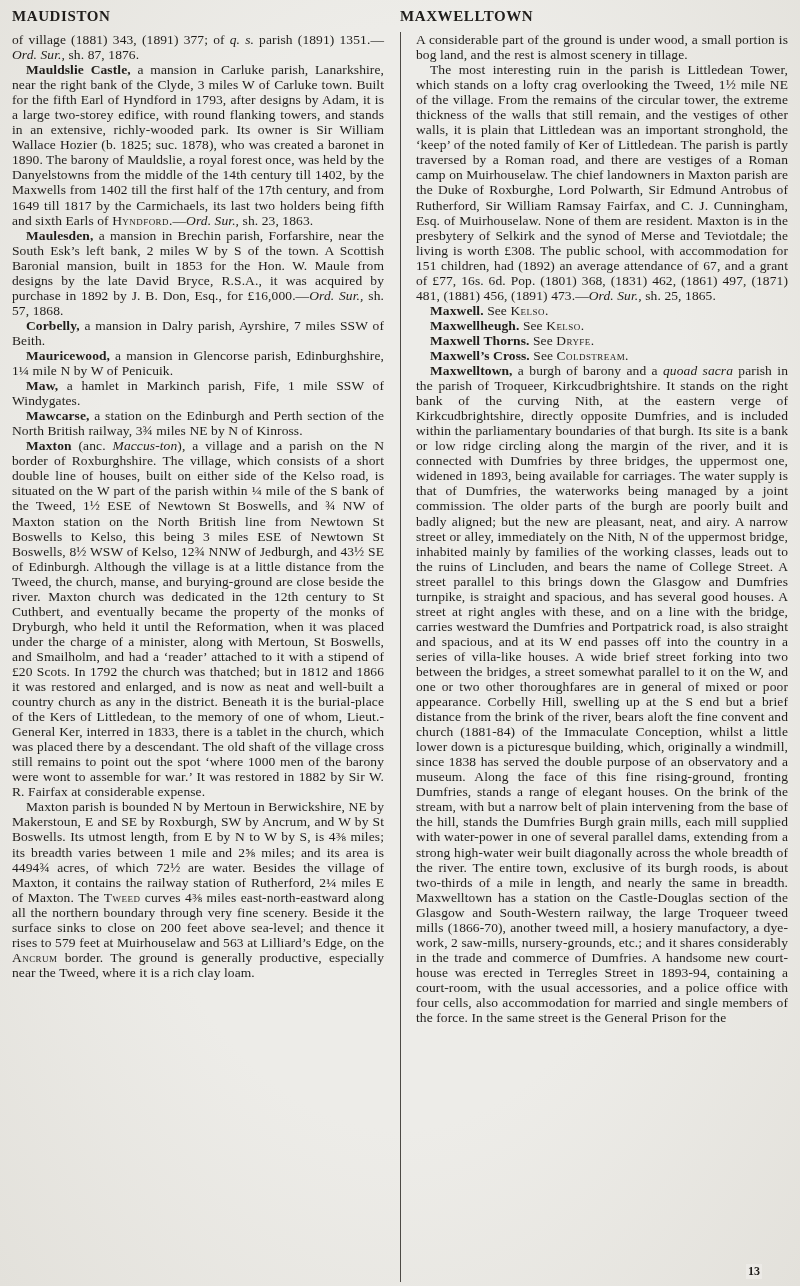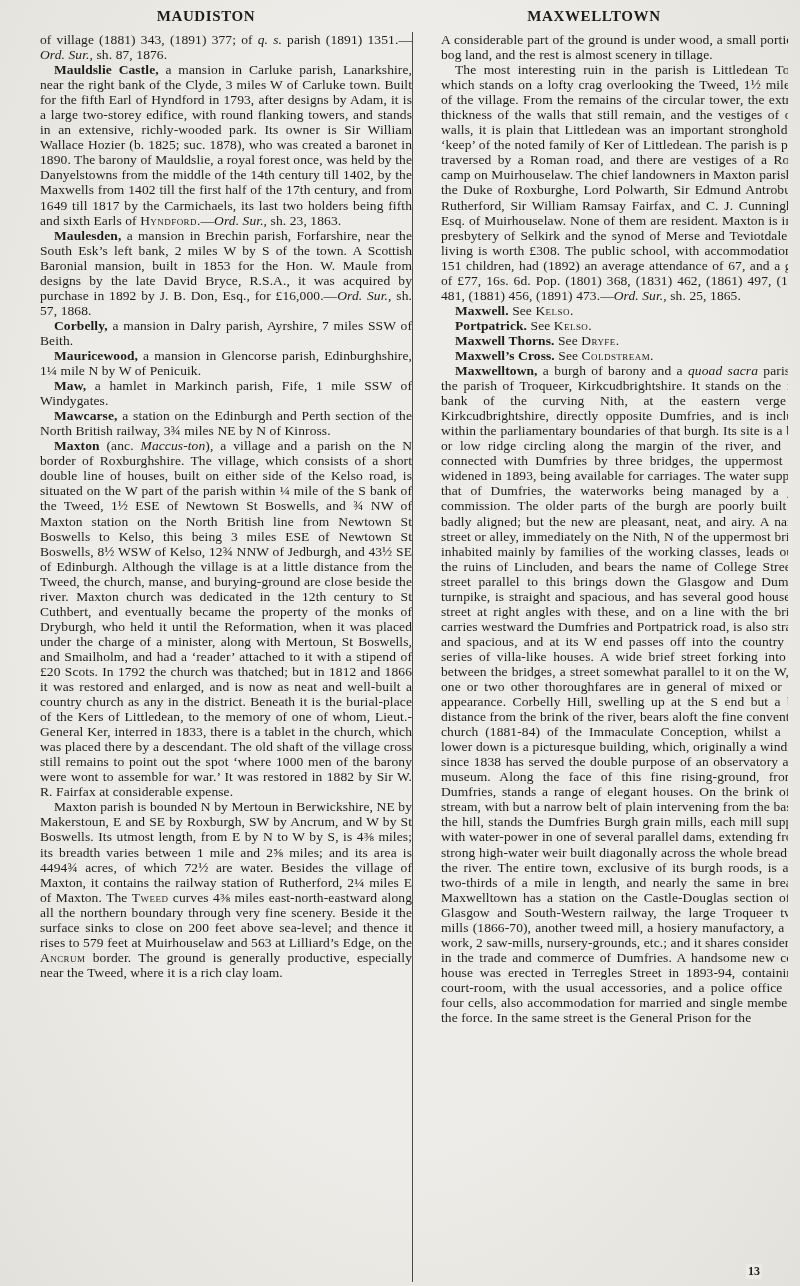--- a/index.html
+++ b/index.html
@@ -17,39 +17,38 @@
     inset: 0;
     padding: 8px 12px 0 12px;
     box-sizing: border-box;
   }
   .running-heads {
     display: flex;
     margin-bottom: 7px;
   }
   .head {
     width: 50%;
-    text-align: center;
+    text-align: left;
     font-weight: bold;
     font-size: 15px;
     letter-spacing: 0.6px;
   }
   .columns {
     display: flex;
     justify-content: space-between;
     height: 1250px;
     overflow: hidden;
   }
   .column {
     flex: 0 0 372px;
     font-size: 13.5px;
     line-height: 15.05px;
     letter-spacing: 0.1px;
     text-align: justify;
     hyphens: auto;
-    margin-left: 28px;
     -webkit-hyphens: auto;
   }
   .rule {
     flex: 0 0 1px;
     background: #4d4a45;
     margin-top: -6px;
   }
   .column p { margin: 0; text-indent: 0; }
   .column p.indent { text-indent: 14px; }
   .b { font-weight: bold; }
@@ -83,20 +82,20 @@
         <p class="indent"><span class="b">Maw,</span><span> a hamlet in Markinch parish, Fife, 1 mile SSW of Windygates.</span></p>
         <p class="indent"><span class="b">Mawcarse,</span><span> a station on the Edinburgh and Perth section of the North British railway, 3¾ miles NE by N of Kinross.</span></p>
         <p class="indent"><span class="b">Maxton</span><span> (anc. </span><span class="i">Maccus-ton</span><span>), a village and a parish on the N border of Roxburghshire. The village, which consists of a short double line of houses, built on either side of the Kelso road, is situated on the W part of the parish within ¼ mile of the S bank of the Tweed, 1½ ESE of Newtown St Boswells, and ¾ NW of Maxton station on the North British line from Newtown St Boswells to Kelso, this being 3 miles ESE of Newtown St Boswells, 8½ WSW of Kelso, 12¾ NNW of Jedburgh, and 43½ SE of Edinburgh. Although the village is at a little distance from the Tweed, the church, manse, and burying-ground are close beside the river. Maxton church was dedicated in the 12th century to St Cuthbert, and eventually became the property of the monks of Dryburgh, who held it until the Reformation, when it was placed under the charge of a minister, along with Mertoun, St Boswells, and Smailholm, and had a ‘reader’ attached to it with a stipend of £20 Scots. In 1792 the church was thatched; but in 1812 and 1866 it was restored and enlarged, and is now as neat and well-built a country church as any in the district. Beneath it is the burial-place of the Kers of Littledean, to the memory of one of whom, Lieut.-General Ker, interred in 1833, there is a tablet in the church, which was placed there by a descendant. The old shaft of the village cross still remains to point out the spot ‘where 1000 men of the barony were wont to assemble for war.’ It was restored in 1882 by Sir W. R. Fairfax at considerable expense.</span></p>
         <p class="indent"><span>Maxton parish is bounded N by Mertoun in Berwickshire, NE by Makerstoun, E and SE by Roxburgh, SW by Ancrum, and W by St Boswells. Its utmost length, from E by N to W by S, is 4⅜ miles; its breadth varies between 1 mile and 2⅝ miles; and its area is 4494¾ acres, of which 72½ are water. Besides the village of Maxton, it contains the railway station of Rutherford, 2¼ miles E of Maxton. The </span><span class="sc">Tweed</span><span> curves 4⅜ miles east-north-eastward along all the northern boundary through very fine scenery. Beside it the surface sinks to close on 200 feet above sea-level; and thence it rises to 579 feet at Muirhouselaw and 563 at Lilliard’s Edge, on the </span><span class="sc">Ancrum</span><span> border. The ground is generally productive, especially near the Tweed, where it is a rich clay loam.</span></p>
       </div>
     <div class="rule"></div>
     <div class="column" id="col-right">
         <p><span>A considerable part of the ground is under wood, a small portion is bog land, and the rest is almost scenery in tillage.</span></p>
         <p class="indent"><span>The most interesting ruin in the parish is Littledean Tower, which stands on a lofty crag overlooking the Tweed, 1½ mile NE of the village. From the remains of the circular tower, the extreme thickness of the walls that still remain, and the vestiges of other walls, it is plain that Littledean was an important stronghold, the ‘keep’ of the noted family of Ker of Littledean. The parish is partly traversed by a Roman road, and there are vestiges of a Roman camp on Muirhouselaw. The chief landowners in Maxton parish are the Duke of Roxburghe, Lord Polwarth, Sir Edmund Antrobus of Rutherford, Sir William Ramsay Fairfax, and C. J. Cunningham, Esq. of Muirhouselaw. None of them are resident. Maxton is in the presbytery of Selkirk and the synod of Merse and Teviotdale; the living is worth £308. The public school, with accommodation for 151 children, had (1892) an average attendance of 67, and a grant of £77, 16s. 6d. Pop. (1801) 368, (1831) 462, (1861) 497, (1871) 481, (1881) 456, (1891) 473.—</span><span class="i">Ord. Sur.,</span><span> sh. 25, 1865.</span></p>
         <p class="indent"><span class="b">Maxwell.</span><span> See </span><span class="sc">Kelso</span><span>.</span></p>
-        <p class="indent"><span class="b">Portpatrick.</span><span> See </span><span class="sc">Kelso</span><span>.</span></p>
+        <p class="indent"><span class="b">Maxwellheugh.</span><span> See </span><span class="sc">Kelso</span><span>.</span></p>
         <p class="indent"><span class="b">Maxwell Thorns.</span><span> See </span><span class="sc">Dryfe</span><span>.</span></p>
         <p class="indent"><span class="b">Maxwell’s Cross.</span><span> See </span><span class="sc">Coldstream</span><span>.</span></p>
         <p class="indent"><span class="b">Maxwelltown,</span><span> a burgh of barony and a </span><span class="i">quoad sacra</span><span> parish in the parish of Troqueer, Kirkcudbrightshire. It stands on the right bank of the curving Nith, at the eastern verge of Kirkcudbrightshire, directly opposite Dumfries, and is included within the parliamentary boundaries of that burgh. Its site is a bank or low ridge circling along the margin of the river, and it is connected with Dumfries by three bridges, the uppermost one, widened in 1893, being available for carriages. The water supply is that of Dumfries, the waterworks being managed by a joint commission. The older parts of the burgh are poorly built and badly aligned; but the new are pleasant, neat, and airy. A narrow street or alley, immediately on the Nith, N of the uppermost bridge, inhabited mainly by families of the working classes, leads out to the ruins of Lincluden, and bears the name of College Street. A street parallel to this brings down the Glasgow and Dumfries turnpike, is straight and spacious, and has several good houses. A street at right angles with these, and on a line with the bridge, carries westward the Dumfries and Portpatrick road, is also straight and spacious, and at its W end passes off into the country in a series of villa-like houses. A wide brief street forking into two between the bridges, a street somewhat parallel to it on the W, and one or two other thoroughfares are in general of mixed or poor appearance. Corbelly Hill, swelling up at the S end but a brief distance from the brink of the river, bears aloft the fine convent and church (1881-84) of the Immaculate Conception, whilst a little lower down is a picturesque building, which, originally a windmill, since 1838 has served the double purpose of an observatory and a museum. Along the face of this fine rising-ground, fronting Dumfries, stands a range of elegant houses. On the brink of the stream, with but a narrow belt of plain intervening from the base of the hill, stands the Dumfries Burgh grain mills, each mill supplied with water-power in one of several parallel dams, extending from a strong high-water weir built diagonally across the whole breadth of the river. The entire town, exclusive of its burgh roods, is about two-thirds of a mile in length, and nearly the same in breadth. Maxwelltown has a station on the Castle-Douglas section of the Glasgow and South-Western railway, the large Troqueer tweed mills (1866-70), another tweed mill, a hosiery manufactory, a dye-work, 2 saw-mills, nursery-grounds, etc.; and it shares considerably in the trade and commerce of Dumfries. A handsome new court-house was erected in Terregles Street in 1893-94, containing a court-room, with the usual accessories, and a police office with four cells, also accommodation for married and single members of the force. In the same street is the General Prison for the</span></p>
       </div>
   </div>
   <div class="page-number">13</div>
 </div>
 
 </body></html>

